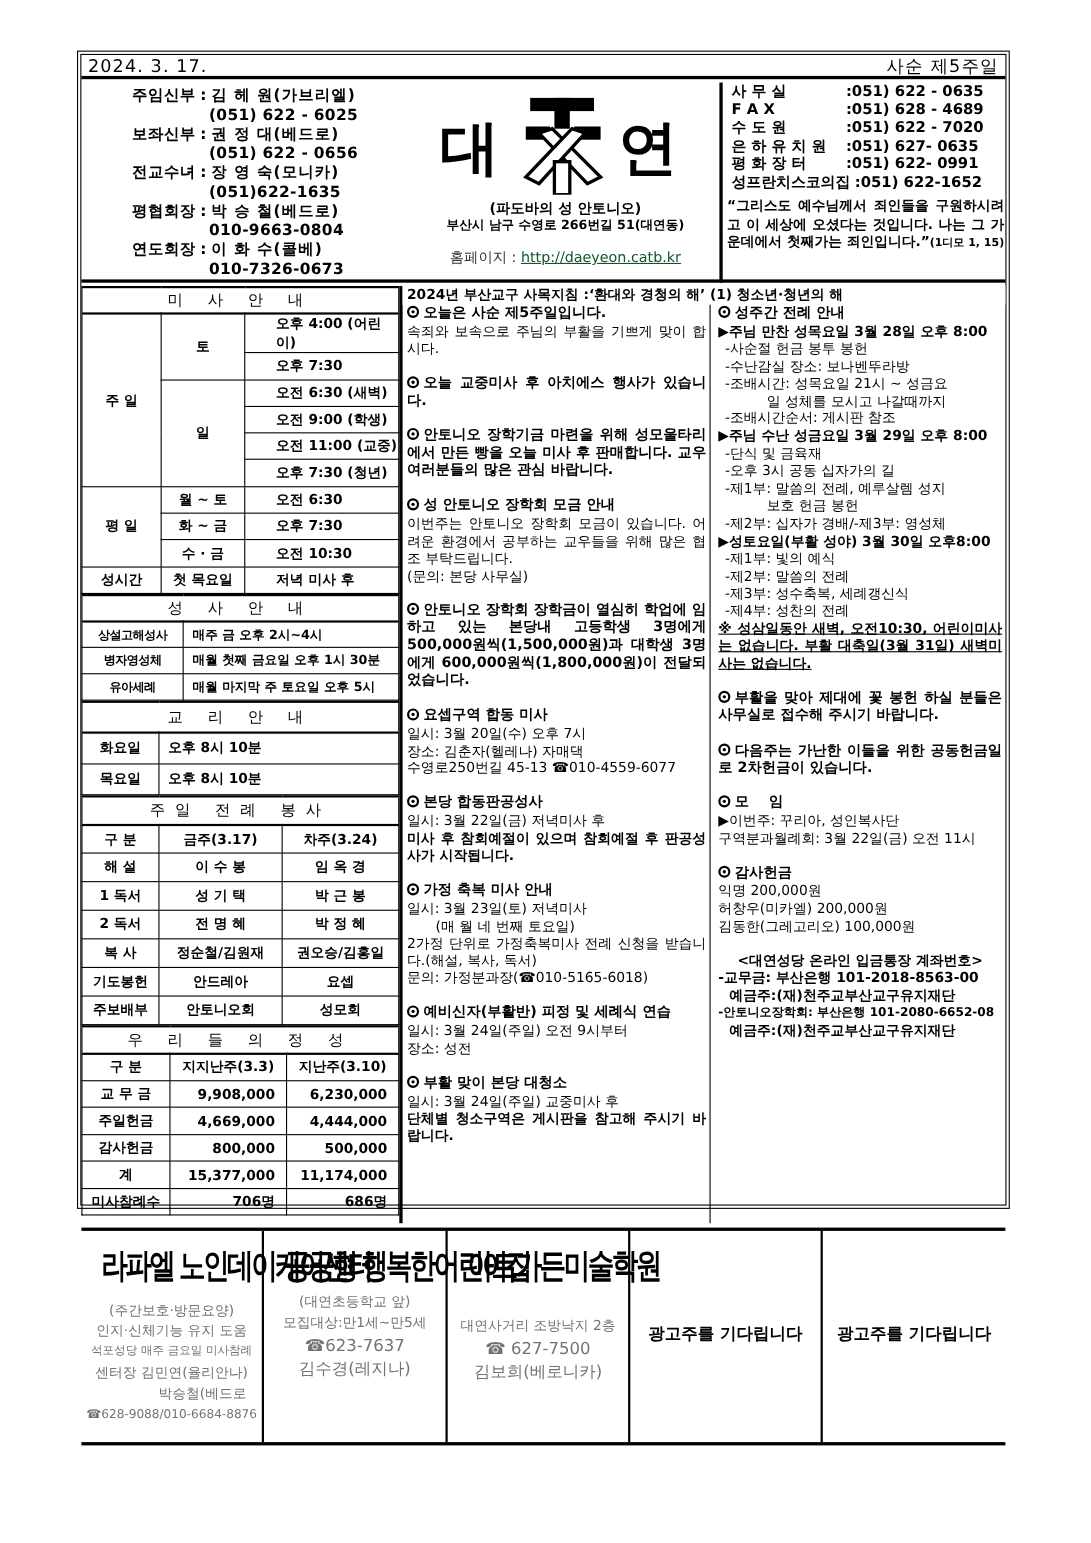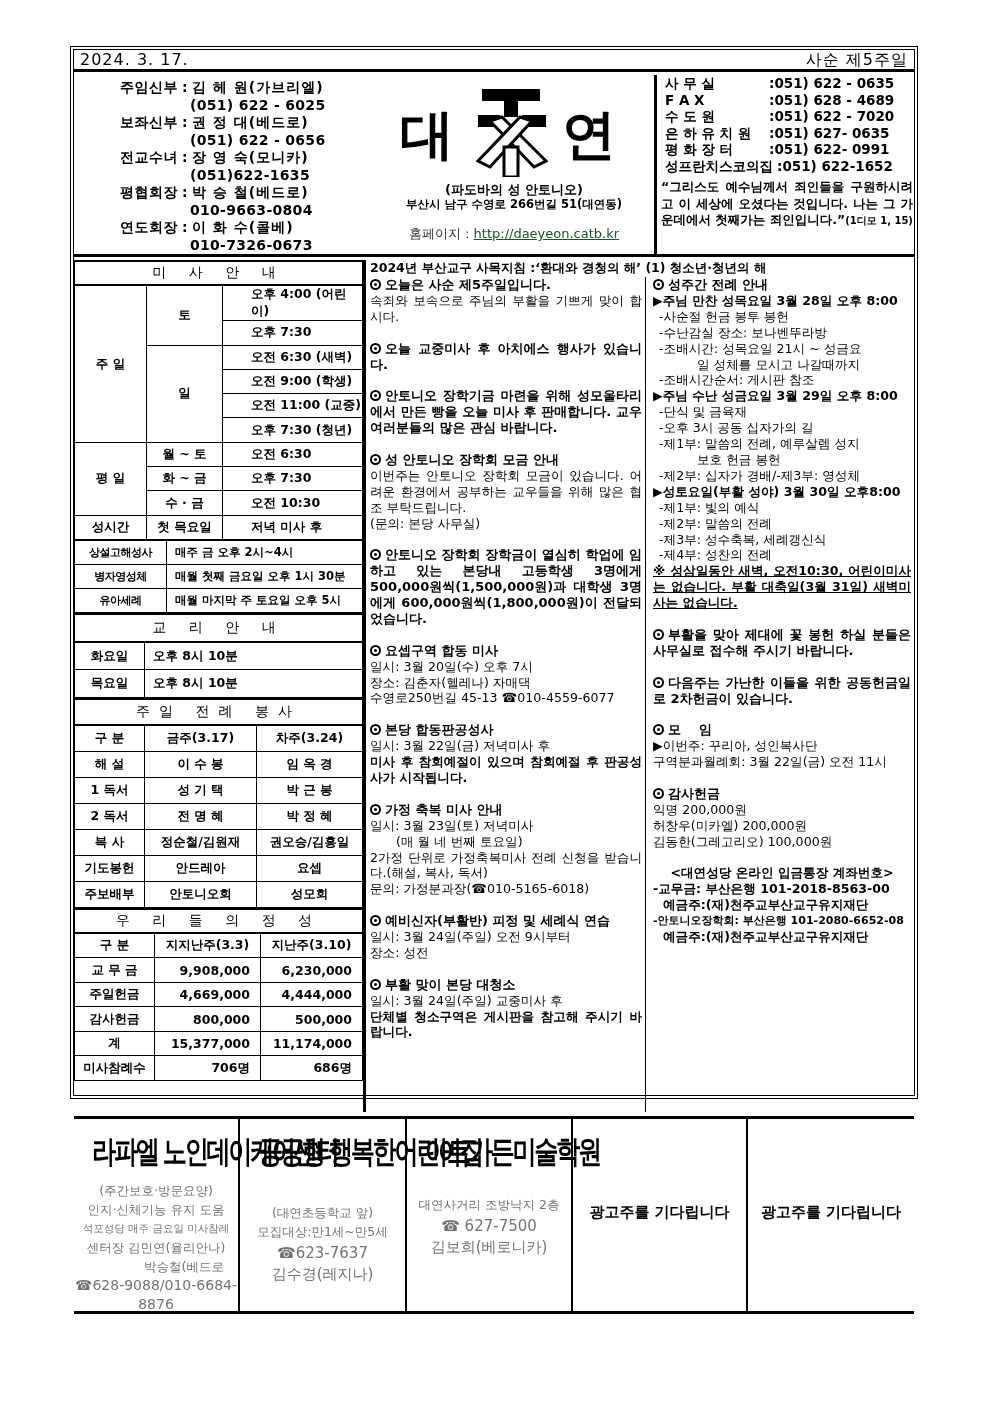--- a/index.html
+++ b/index.html
@@ -195,20 +195,23 @@
       <tr>
         <td>성시간</td>
         <td>첫 목요일</td>
         <td class="time">저녁 미사 후</td>
       </tr>
     </tbody>
       </table>
 
     <table class="sacr">
       <tbody>
+          <tr>
+            <td colspan="2" class="sec-title">성 사 안 내</td>
+          </tr>
       <tr>
             <td class="left" style="width:92px">상설고해성사</td>
             <td class="right">매주 금 오후 2시~4시</td>
           </tr>
       <tr>
             <td class="left">병자영성체</td>
             <td class="right">매월 첫째 금요일 오후 1시 30분</td>
           </tr>
       <tr>
             <td class="left">유아세례</td>
@@ -419,25 +422,25 @@
   </div>
 
   <div class="ads">
     <div class="ad" style="width:166px">
       <div class="big">라파엘 노인데이케어센터</div>
       <div class="small" style="margin-top:8px">(주간보호·방문요양)</div>
       <div class="small">인지·신체기능 유지 도움</div>
       <div class="small" style="font-size:10.5px">석포성당 매주 금요일 미사참례</div>
       <div class="small">센터장 김민연(율리안나)</div>
       <div class="small" style="text-align:right;padding-right:14px">박승철(베드로</div>
-      <div class="small" style="font-size:14px">☎628-9088/010-6684-8876</div>
+      <div class="small" style="font-size:11px">☎628-9088/010-6684-8876</div>
     </div>
     <div class="ad" style="width:167px">
       <div class="big">공공형 행복한어린이집</div>
-      <div class="small" style="margin-top:30px">(대연초등학교 앞)</div>
+      <div class="small" style="margin-top:0">(대연초등학교 앞)</div>
       <div class="small">모집대상:만1세~만5세</div>
       <div class="small" style="font-size:15px;line-height:24px">☎623-7637</div>
       <div class="small" style="font-size:15px">김수경(레지나)</div>
     </div>
     <div class="ad" style="width:166px">
       <div class="big">아트가든미술학원</div>
       <div class="small" style="margin-top:22px">대연사거리 조방낙지 2층</div>
       <div class="small" style="font-size:15px;line-height:24px">☎ 627-7500</div>
       <div class="small" style="font-size:15px">김보희(베로니카)</div>
     </div>

